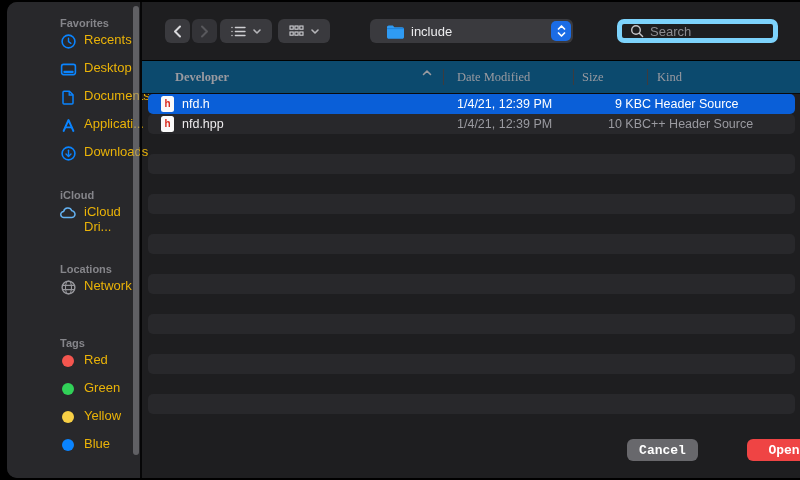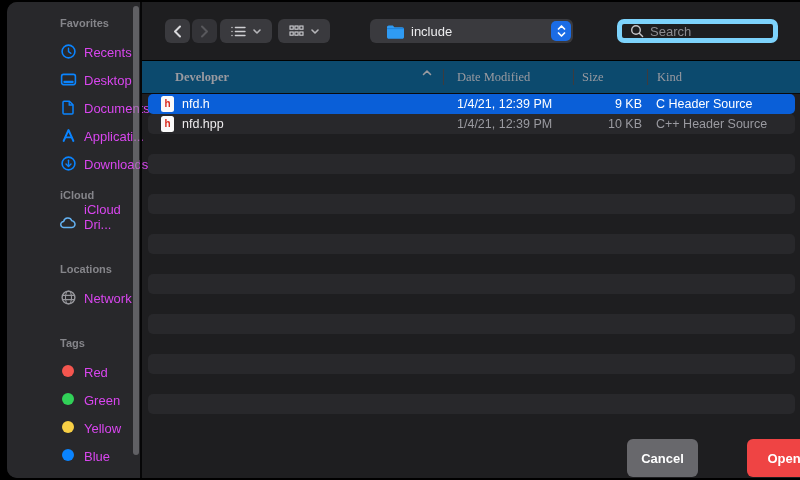--- a/index.html
+++ b/index.html
@@ -6,21 +6,21 @@
   html,body { width:800px; height:480px; background:#000; overflow:hidden;
     font-family:"Liberation Sans","DejaVu Sans",sans-serif; -webkit-font-smoothing:antialiased; }
   #window { position:absolute; left:7px; top:2px; width:793px; height:476px;
     background:#1e1e20; border-radius:10px 0 0 10px; overflow:hidden; }
 
   
   #sidebar { position:absolute; left:0; top:0; bottom:0; width:133px; background:#28282b; padding-top:12px;padding-left:32px; }
   #sidebar-divider { position:absolute; left:133px; top:0; bottom:0; width:2px; background:#060607; }
   .section-header { height:18px; line-height:18px; padding-left:21px; font-size:11px; font-weight:700; color:#85858a; }
   .section-gap { height:14px; }
-  .side-item { height:28px; display:flex; align-items:flex-end; padding-left:20px; color:#d946ef; font-size:13px; cursor:default; }
+  .side-item { height:28px; display:flex; align-items:flex-start; padding-left:20px; color:#eab308; font-size:13px; cursor:default; }
   .side-icon { width:18px; height:18px; display:flex; align-items:center; justify-content:center; margin-right:7px; flex:0 0 18px; }
   .tag-dot { width:12px; height:12px; border-radius:50%; margin:3px 3px 3px 3px; }
   #side-scrollbar { position:absolute; right:1px; top:4px; width:6px; height:449px; border-radius:3px; background:rgba(142,142,147,.55); }
 
   
   #main { position:absolute; left:135px; right:0; top:0; bottom:0; }
 
   
   #toolbar { position:absolute; left:0; right:0; top:0; height:58px; }
   .tbtn { position:absolute; top:17px; height:24px; background:#3a3a3e; border-radius:6px;
@@ -49,32 +49,32 @@
   #sort-caret { position:absolute; left:280px; top:8px; }
 
   
   #file-list { position:absolute; left:0; right:0; top:92px; }
   .row { height:20px; margin:0 5px 0 6px; border-radius:5px; display:grid;
     grid-template-columns:34px 253px 122px 85px 1fr; align-items:center; font-size:12.5px; color:#9a9aa0; }
   .row .c-icon { padding-left:13px; display:flex; align-items:center; }
   .row .c-name { color:#eceaec; }
   .row .c-date { padding-left:22px; }
   .row .c-size { text-align:right; }
-  .row .c-kind { padding-left:14px; }
+  .row .c-kind { }
   .row.selected { background:#0a5fd8; }
   .row.selected .c-date,.row.selected .c-size,.row.selected .c-kind { color:#fff; }
   .row.selected .c-name { color:#fff; }
   .row.stripe { background:#28282b; }
   .file-badge { width:13px; height:16px; background:#fafafa; border-radius:2.5px;
     display:flex; align-items:center; justify-content:center; }
   .file-badge span { color:#d92b20; font-size:10px; font-weight:700; line-height:1; }
 
   
-  .dlg-btn { position:absolute; top:437px; height:38px; border:none; border-radius:6px; color:#fff;
-    font-size:13px; font-weight:600; font-family:Liberation Sans, sans-serif; cursor:default; }
+  .dlg-btn { position:absolute; top:437px; height:22px; border:none; border-radius:6px; color:#fff;
+    font-size:13px; font-weight:600; font-family:Liberation Mono, monospace; cursor:default; }
   #btn-cancel { left:620px; width:71px; background:#68686c; }
   #btn-open { left:740px; width:74px; background:#ef4444; }
 
   svg { display:block; }
 </style>
 </head>
 <body>
 
 <div id="window">
 

